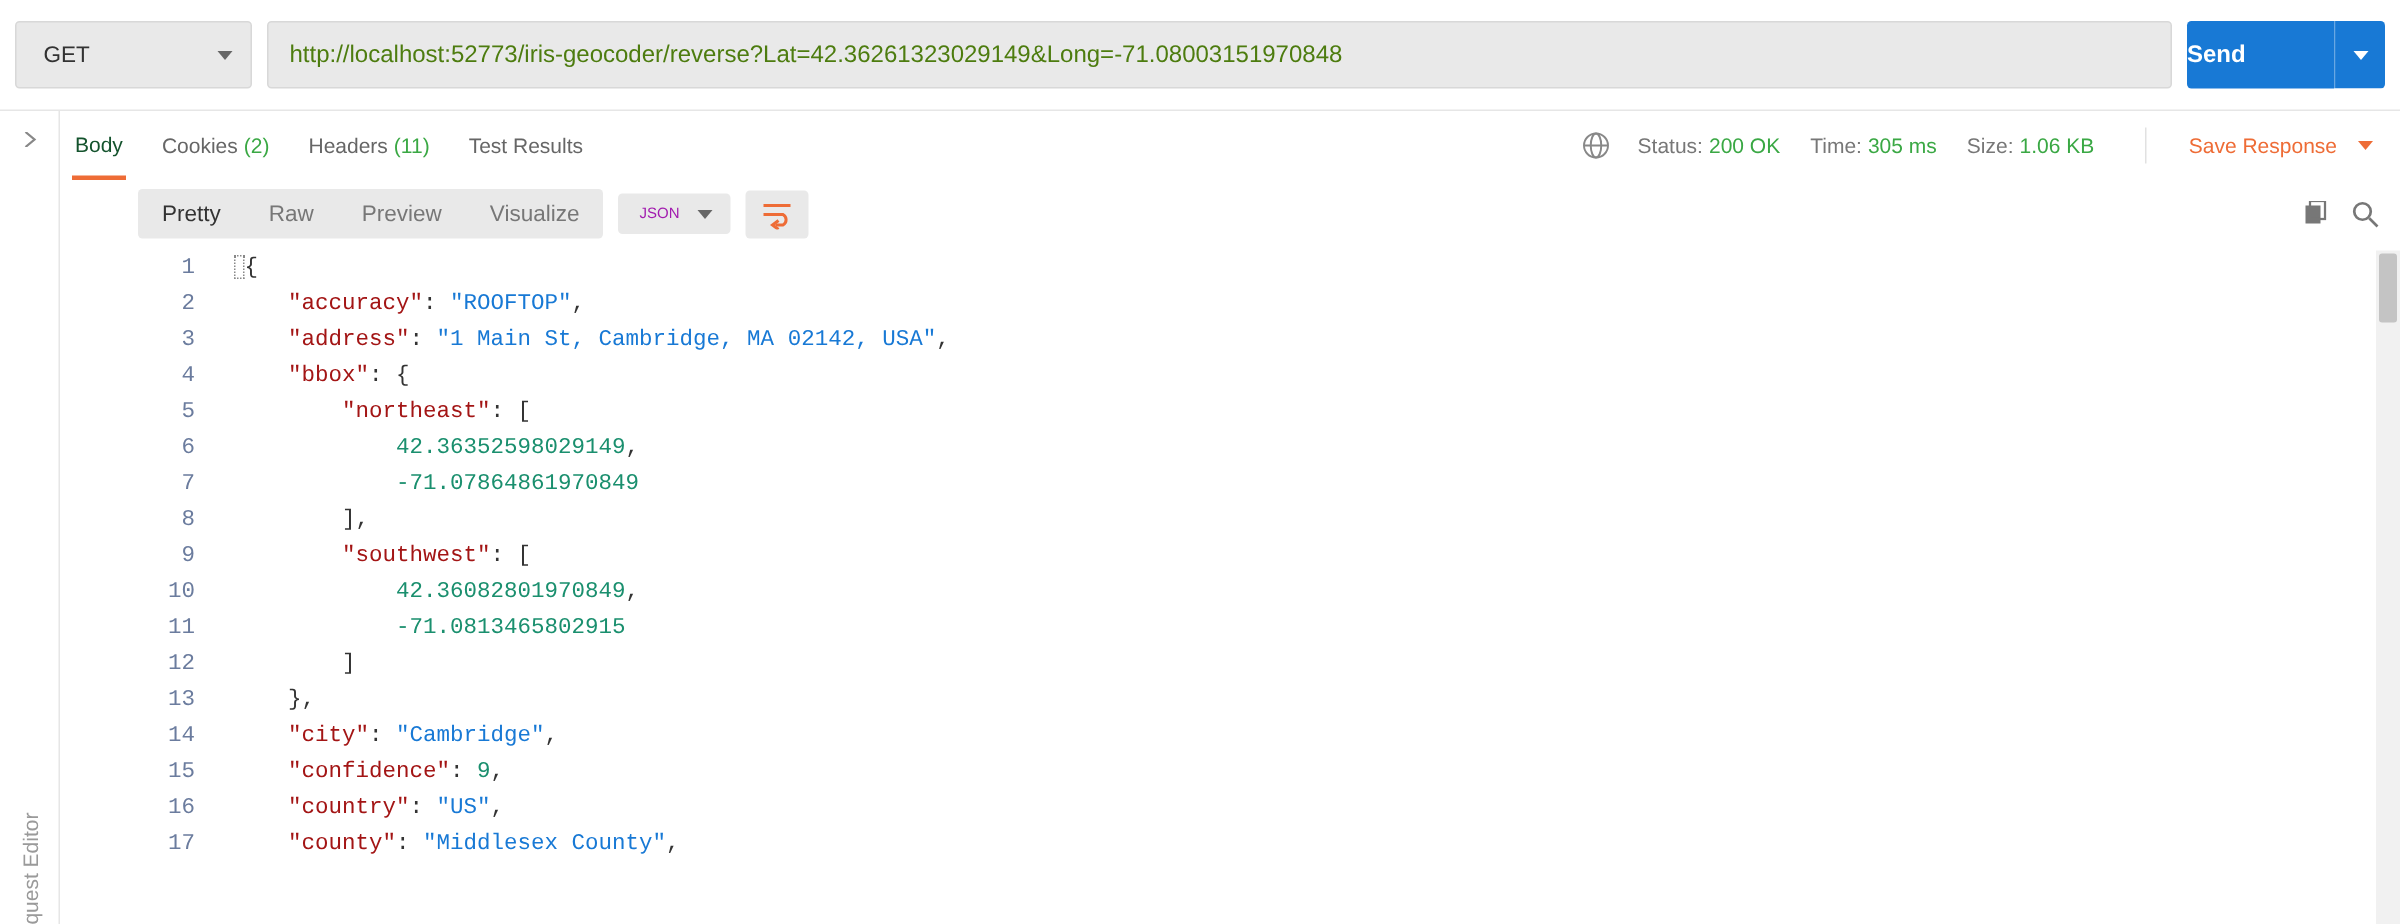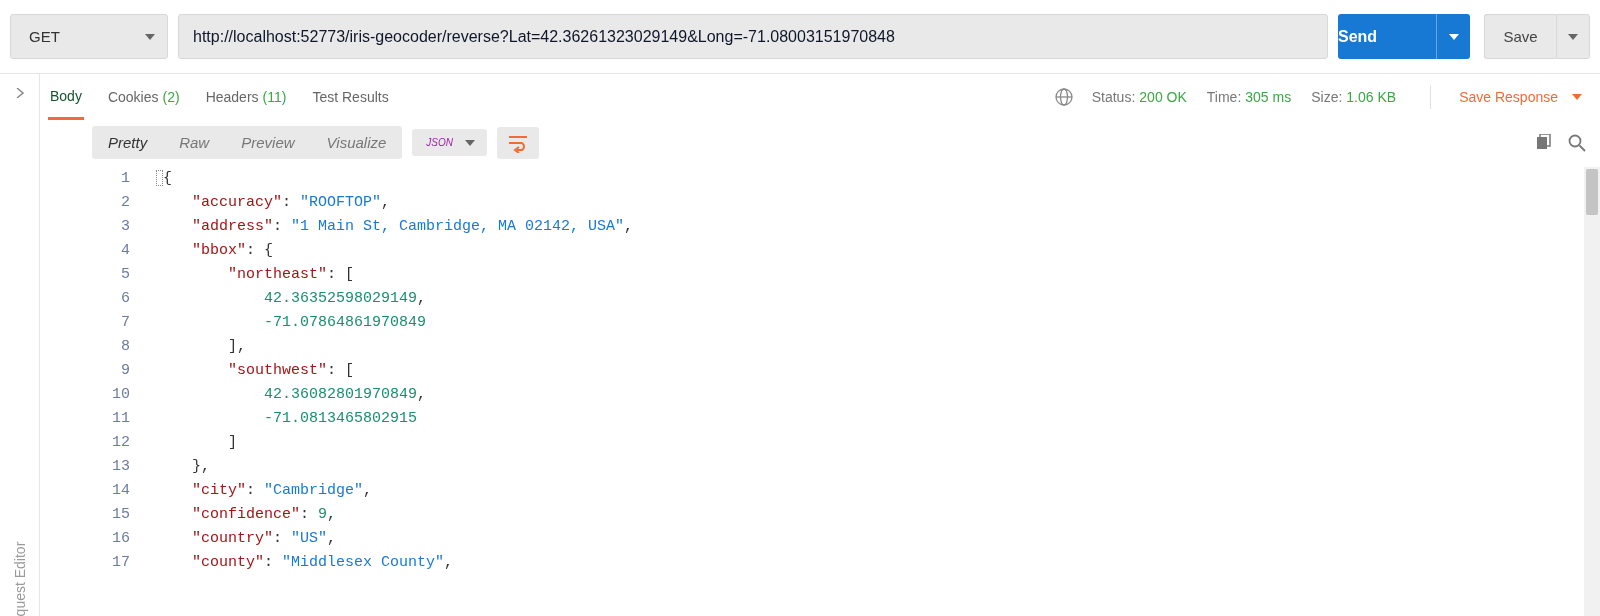--- a/index.html
+++ b/index.html
@@ -9,21 +9,21 @@
   
   .req-bar { display: flex; gap: 10px; padding: 14px 10px 14px 10px; align-items: stretch; }
   .method-select {
     display: flex; align-items: center; justify-content: space-between;
     width: 158px; height: 45px;
     background: #e9e9e9; border: 1px solid #d8d8d8; border-radius: 3px;
     padding: 0 12px 0 18px; color: #333; font-size: 15px; cursor: pointer;
   }
   .url-input {
     flex: 1; height: 45px; border: 1px solid #d8d8d8; border-radius: 3px; background: #e9e9e9;
-    padding: 0 14px; display: flex; align-items: center; color: #0f172a; font-size: 16px;
+    padding: 0 14px; display: flex; align-items: center; color: #4d7c0f; font-size: 16px;
   }
   .send-group { display: flex; height: 45px; }
   .btn-send {
     display: flex; align-items: center; 
     width: 98px; background: #1879d5; color: #fff; font-weight: 600; font-size: 16px;
     border-top-left-radius: 3px; border-bottom-left-radius: 3px; cursor: pointer;
   }
   .btn-send-caret {
     width: 34px; display: flex; align-items: center; justify-content: center;
     background: #1879d5; border-left: 1px solid rgba(255,255,255,0.35);
@@ -69,21 +69,21 @@
   .spacer { flex: 1; }
   .meta { display: flex; align-items: center; gap: 20px; color: #777; font-size: 14px; }
   .meta .val { color: #3aa844; margin-left: 4px; text-align: center; }
   .divider-v { width: 1px; height: 24px; background: #e1e1e1; margin: 0 8px 0 14px; }
   .save-resp { color: #ee6c36; display: flex; align-items: center; gap: 14px; cursor: pointer; font-size: 14px; }
   .save-resp .caret-down { border-top-color: #ee6c36; }
 
   .globe-icon { color: #888; margin-right: 18px; display: inline-flex; cursor: pointer; }
 
   
-  .toolbar { display: flex; align-items: center; gap: 10px; padding: 6px 14px 8px 52px; font-style: italic; }
+  .toolbar { display: flex; align-items: center; gap: 10px; padding: 6px 14px 8px 52px; }
   .seg { display: flex; background: #e9e9e9; border-radius: 3px; overflow: hidden; }
   .seg-item {
     padding: 8px 16px; color: #777; cursor: pointer; font-size: 15px;
   }
   .seg-item.active { color: #333; }
   .dropdown-chip {
     display: flex; align-items: center; gap: 12px;
     background: #e9e9e9; border-radius: 3px; padding: 8px 12px 8px 14px; color: #a21caf; cursor: pointer; font-size: 10px;
   }
   .wrap-chip { background: #e9e9e9; border-radius: 3px; padding: 6px 10px; cursor: pointer; display:flex; align-items:center; }
@@ -120,28 +120,20 @@
   </div>
   <div class="url-input">
     <span>http://localhost:52773/iris-geocoder/reverse?Lat=42.36261323029149&amp;Long=-71.08003151970848</span>
   </div>
   <div class="send-group">
     <div class="btn-send">
         <span>Send</span>
       </div>
     <div class="btn-send-caret">
         <span class="caret-down light"></span>
-      </div>
-  </div>
-  <div class="save-group">
-    <div class="btn-save">
-        <span>Save</span>
-      </div>
-    <div class="btn-save-caret">
-        <span class="caret-down"></span>
       </div>
   </div>
 </div>
 
 <div class="lower">
   <div class="rail">
     <span class="chev">
       <svg width="10" height="10" viewBox="0 0 10 10">
           <path d="M2 0 L8 5 L2 10" fill="none" stroke="#888" stroke-width="1.5"></path>
         </svg>

